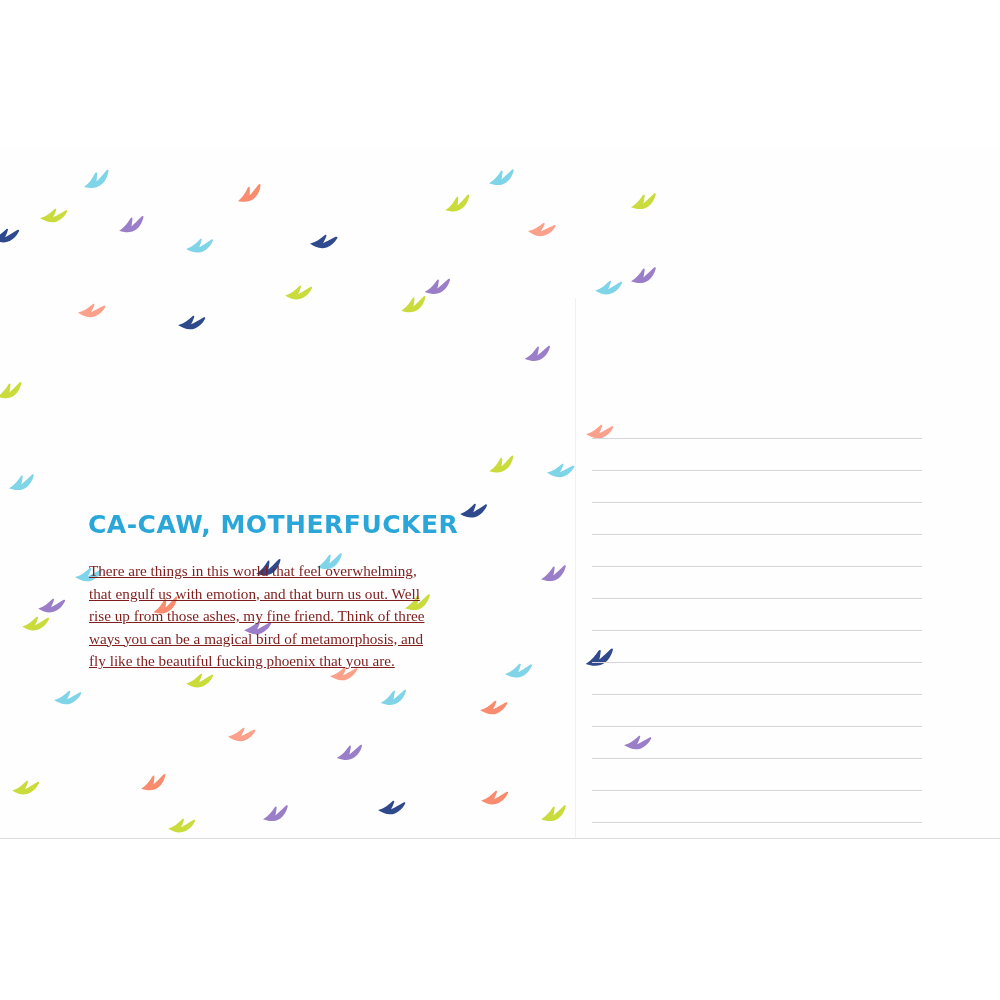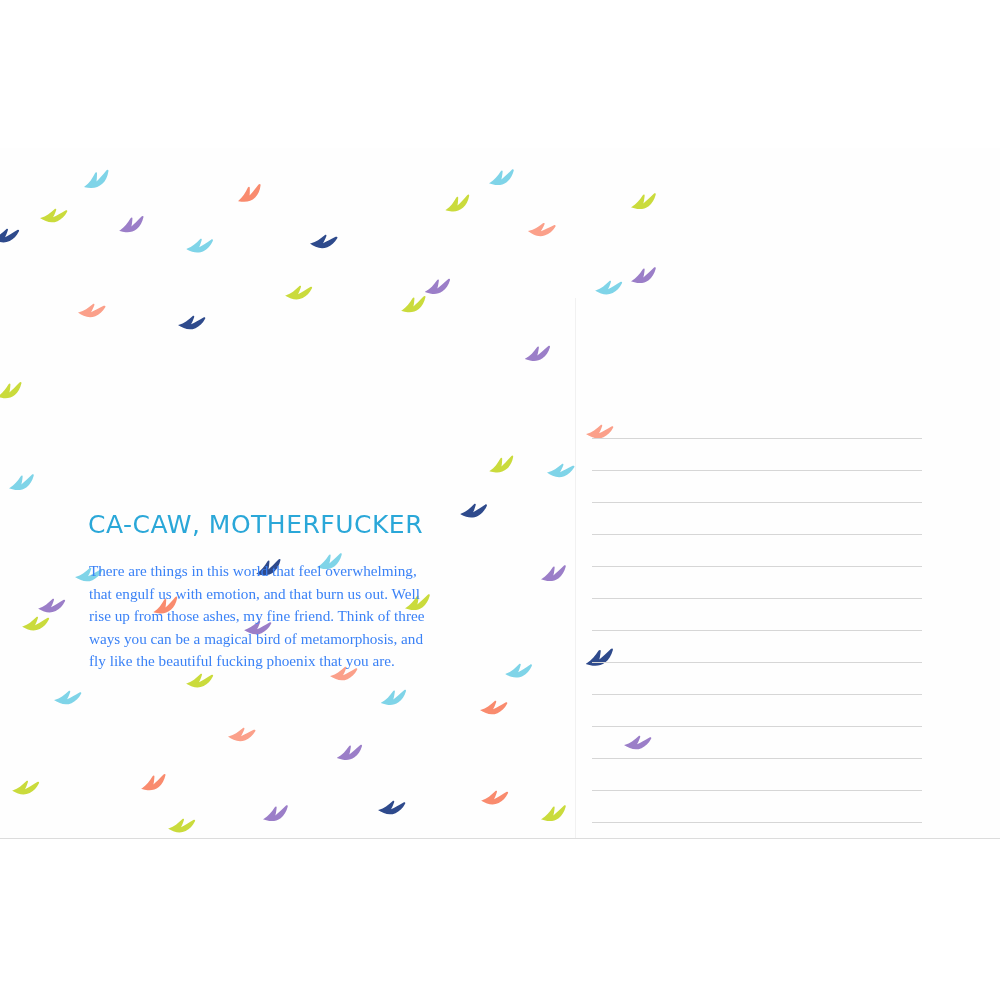--- a/index.html
+++ b/index.html
@@ -54,33 +54,34 @@
 
   
   #heading {
     position: absolute;
     left: 88px;
     top: 362px;
     font-family: "DejaVu Sans", sans-serif;
     font-size: 25px;
     letter-spacing: 0.5px;
     color: #2aa7d8;
-    font-weight: 400;
+    font-weight: 700;
     white-space: nowrap;
   }
 
   #body-copy {
     position: absolute;
     left: 89px;
     top: 412px;
     width: 340px;
     font-family: "Liberation Serif", serif;
     font-size: 15.2px;
     line-height: 22.5px;
-    color: #3b82f6;
+    color: #7f1d1d;
+    text-decoration: underline;
   }
 
   
   #rules {
     position: absolute;
     left: 592px;
     top: 290px;
     width: 330px;
   }
   .rule {

